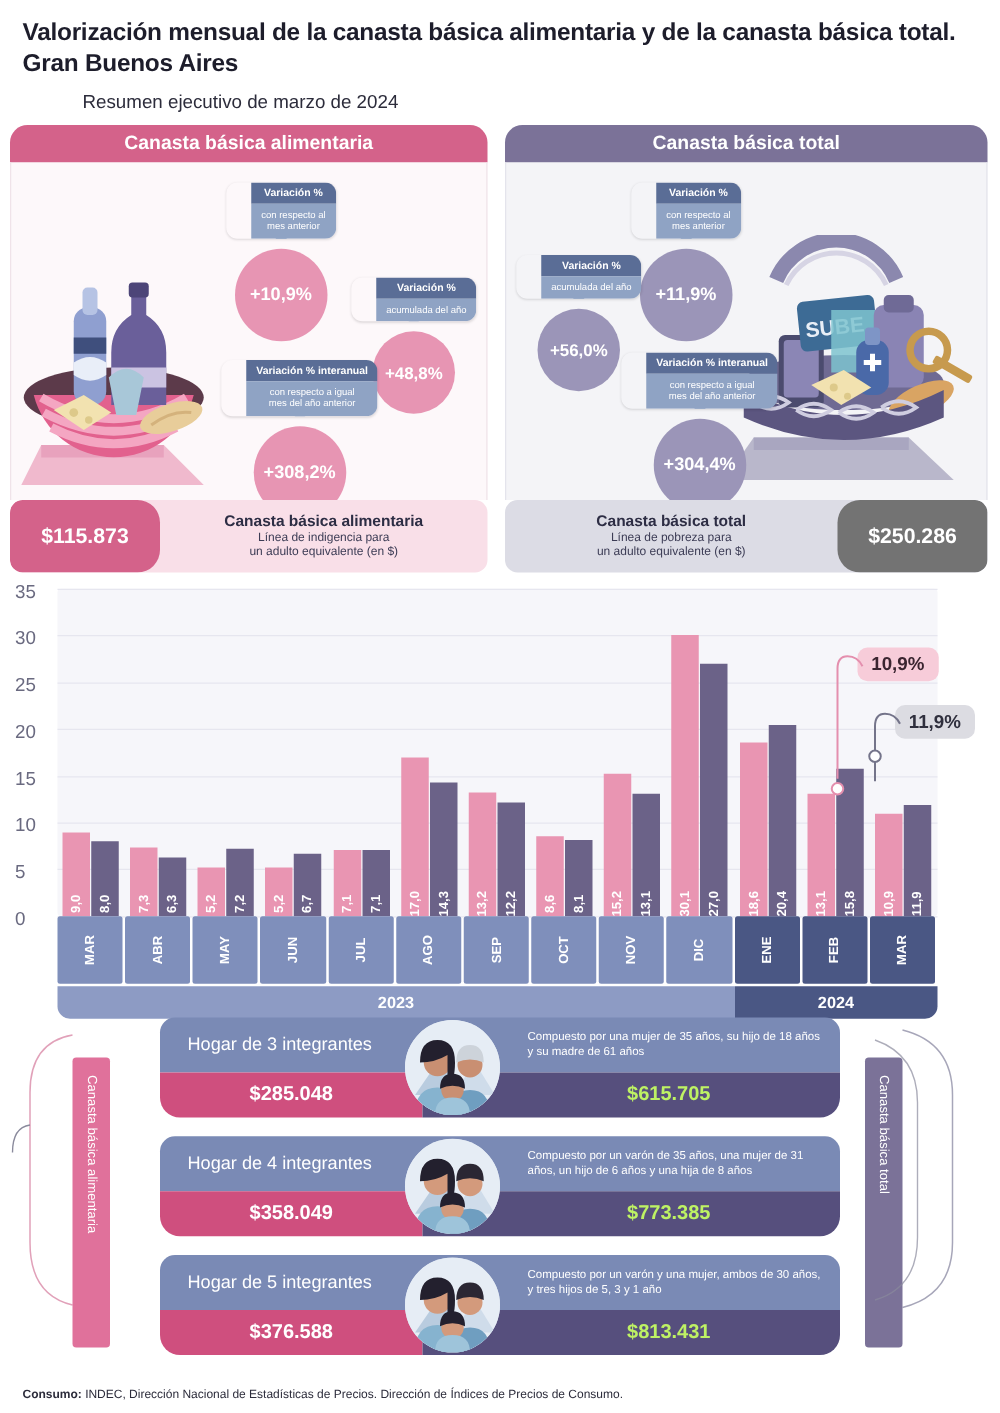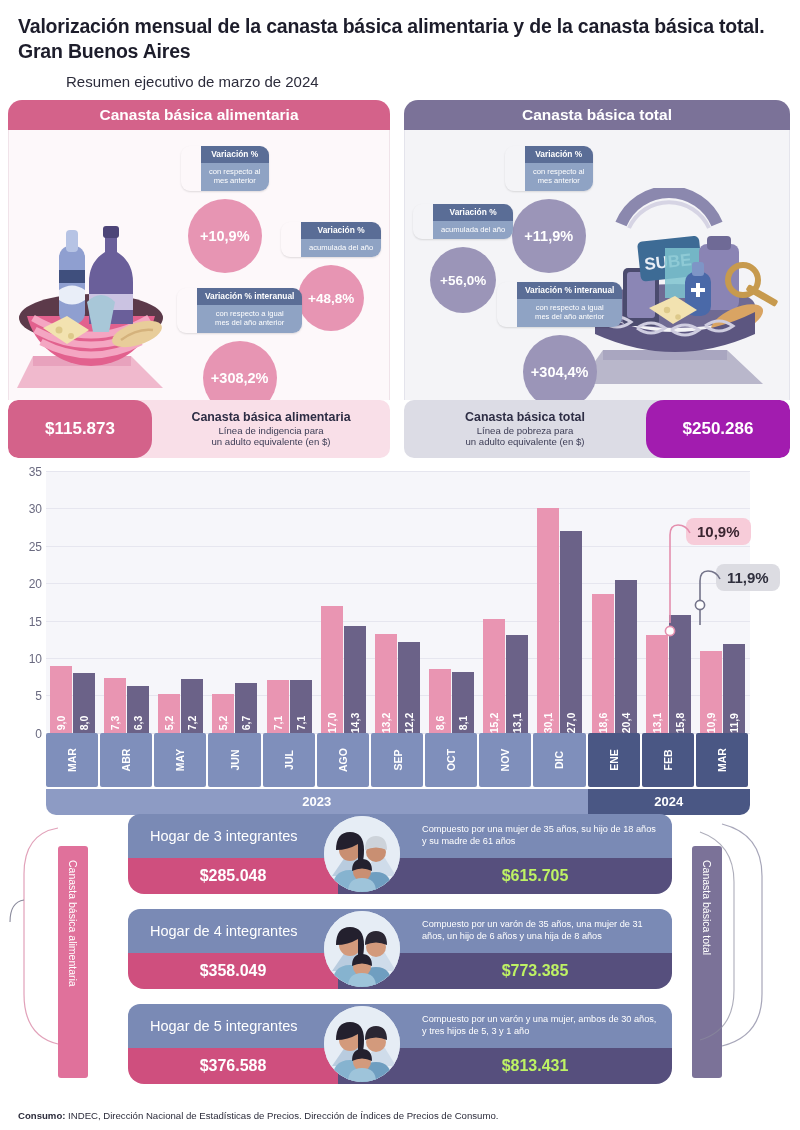--- a/index.html
+++ b/index.html
@@ -80,40 +80,40 @@
   
   .valbar { position: absolute; bottom: 0; height: 58px; width: 100%; }
   .valbar-inner {
     position: relative; height: 58px; border-radius: 10px;
     display: flex; align-items: stretch; overflow: hidden;
   }
   .valbar-pink { background: #f9dfe8; }
   .valbar-purple { background: #dcdce5; }
   .valamt {
     display: flex; align-items: center; justify-content: center;
-    color: #fff; font-size: 17px; font-weight: bold; width: 144px;
+    color: #fff; font-size: 17px; font-weight: bold; width: 120px;
   }
   .valamt-pink { background: #d4628a; border-radius: 10px 18px 18px 10px; }
-  .valamt-purple { background: #a21caf; border-radius: 18px 10px 10px 18px; }
+  .valamt-purple { background: #737373; border-radius: 18px 10px 10px 18px; }
   .valtxt { flex: 1; display: flex; flex-direction: column;
             align-items: center; justify-content: center; line-height: 1.22; }
   .valtxt .t1 { font-size: 12.4px; font-weight: bold; color: #2d2d44; }
   .valtxt .t2 { font-size: 9.6px; color: #3c3c55; }
 
   
   .chart { position: relative; margin: 6px 0 0 0; height: 345px; }
   .plot {
     position: absolute; left: 46px; top: 10px;
     width: 704px; height: 262px;
     background: #f6f6fa; border-radius: 3px;
   }
   .gridline { position: absolute; left: 0; right: 0; height: 1px; background: #e6e6ef; }
   .ytick {
-    position: absolute; right: 758px; width: 30px; text-align: right;
-    font-size: 12px; color: #6a6a80; transform: translateY(-6px);
+    position: absolute; right: 758px; width: 30px; 
+    font-size: 15px; color: #6a6a80; transform: translateY(-6px);
   }
   .bars { position: absolute; left: 46px; top: 10px; width: 704px; height: 262px; }
   .group { position: absolute; bottom: 0; display: flex; gap: 1px; align-items: flex-end; }
   .bar { position: relative; width: 22px; }
   .bar-pink { background: #e995b2; }
   .bar-purple { background: #6b6288; }
   .bar .lbl {
     position: absolute; bottom: 4px; left: 50%;
     transform: translateX(-50%) rotate(-90deg); transform-origin: center;
     color: #fff; font-size: 10.5px; font-weight: bold; white-space: nowrap;

